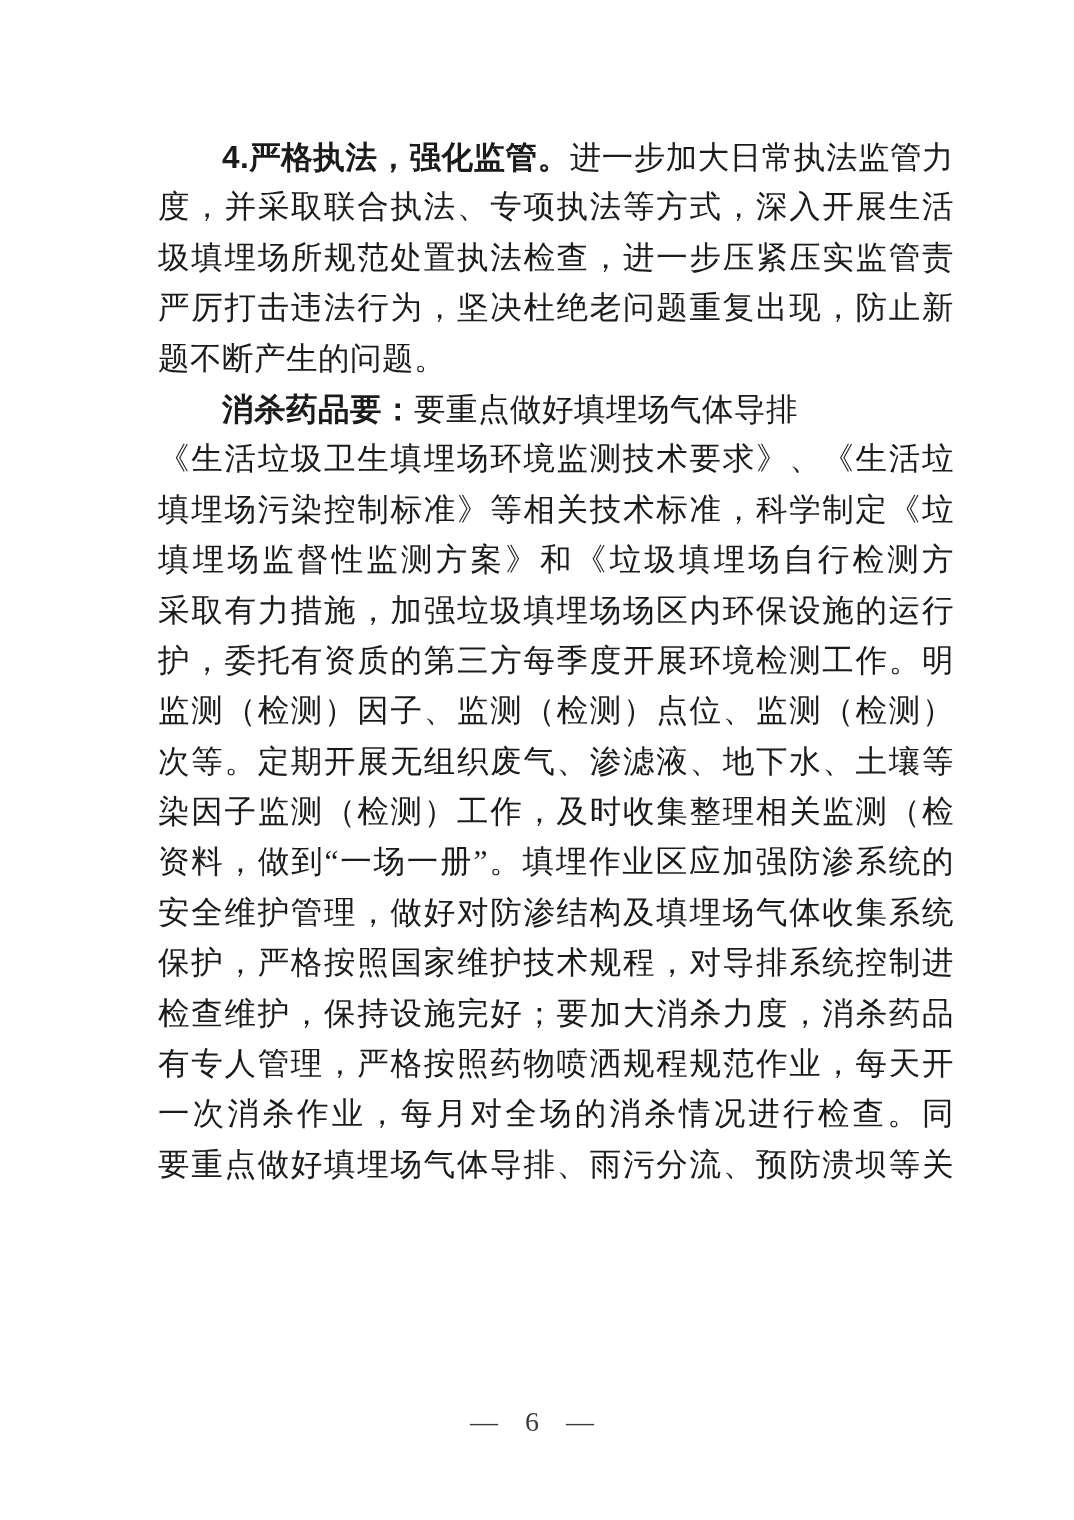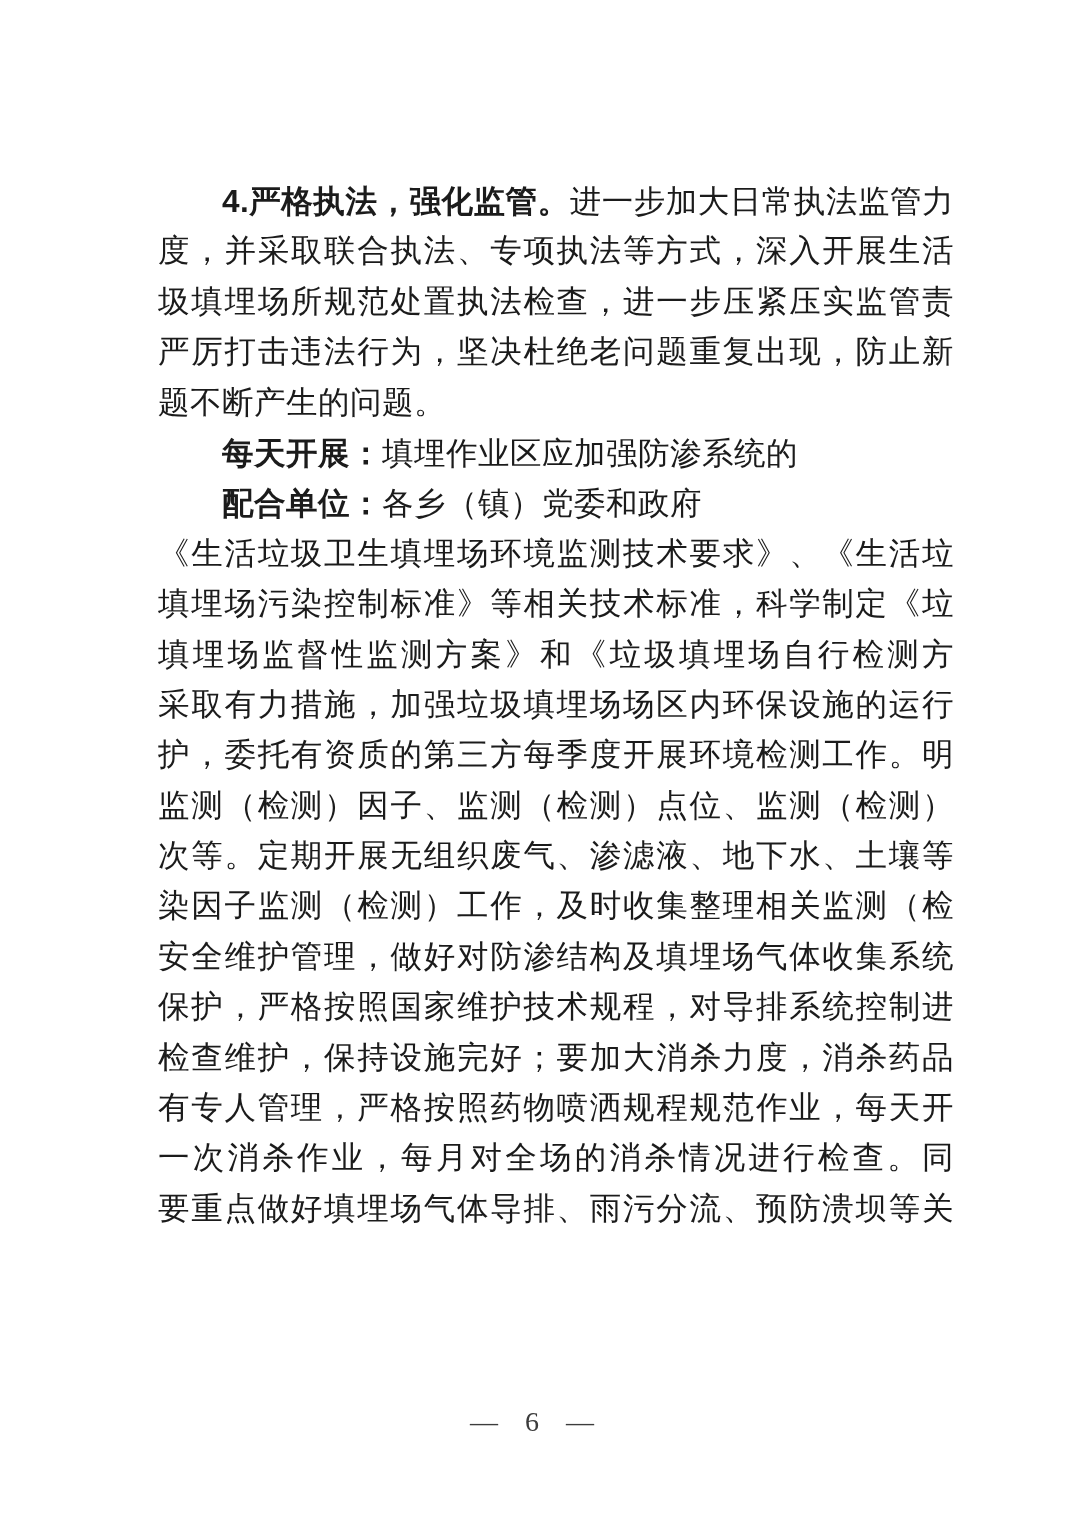--- a/index.html
+++ b/index.html
@@ -14,21 +14,20 @@
     background: #ffffff;
     overflow: hidden;
     font-family: "Liberation Serif", "DejaVu Serif", serif;
     color: #1b1b1b;
   }
   .text-block {
     position: absolute;
     left: 158px;
     top: 132px;
     width: 796px;
-    margin-top: 44px;
   }
   .line {
     font-size: 31.5px;
     line-height: 50.4px;
     height: 50.4px;
     white-space: normal;
     overflow: hidden;
     text-align: left;
     letter-spacing: 0.5px;
   }
@@ -63,30 +62,30 @@
 </head>
 <body>
 
 <div class="page">
   <div class="text-block">
       <div class="line indent justify"><span class="seg bold">4.严格执法，强化监管。</span><span class="seg">进一步加大日常执法监管力</span></div>
       <div class="line justify"><span class="seg">度，并采取联合执法、专项执法等方式，深入开展生活垃</span></div>
       <div class="line justify"><span class="seg">圾填埋场所规范处置执法检查，进一步压紧压实监管责任，</span></div>
       <div class="line justify"><span class="seg">严厉打击违法行为，坚决杜绝老问题重复出现，防止新问</span></div>
       <div class="line"><span class="seg">题不断产生的问题。</span></div>
-      <div class="line indent"><span class="seg bold">每天开展：</span><span class="seg">填埋作业区应加强防渗系统的</span></div>
-      <div class="line indent"><span class="seg bold">配合单位：</span><span class="seg">各乡（镇）党委和政府</span></div>
+      <div class="line indent"><span class="seg bold">消杀药品要：</span><span class="seg">要重点做好填埋场气体导排</span></div>
       <div class="line justify"><span class="seg">《生活垃圾卫生填埋场环境监测技术要求》、《生活垃圾</span></div>
       <div class="line justify"><span class="seg">填埋场污染控制标准》等相关技术标准，科学制定《垃圾</span></div>
       <div class="line justify"><span class="seg">填埋场监督性监测方案》和《垃圾填埋场自行检测方案》，</span></div>
       <div class="line justify"><span class="seg">采取有力措施，加强垃圾填埋场场区内环保设施的运行维</span></div>
       <div class="line justify"><span class="seg">护，委托有资质的第三方每季度开展环境检测工作。明确</span></div>
       <div class="line justify"><span class="seg">监测（检测）因子、监测（检测）点位、监测（检测）频</span></div>
       <div class="line justify"><span class="seg">次等。定期开展无组织废气、渗滤液、地下水、土壤等污</span></div>
       <div class="line justify"><span class="seg">染因子监测（检测）工作，及时收集整理相关监测（检测）</span></div>
+      <div class="line justify"><span class="seg">资料，做到“一场一册”。填埋作业区应加强防渗系统的</span></div>
       <div class="line justify"><span class="seg">安全维护管理，做好对防渗结构及填埋场气体收集系统的</span></div>
       <div class="line justify"><span class="seg">保护，严格按照国家维护技术规程，对导排系统控制进行</span></div>
       <div class="line justify"><span class="seg">检查维护，保持设施完好；要加大消杀力度，消杀药品要</span></div>
       <div class="line justify"><span class="seg">有专人管理，严格按照药物喷洒规程规范作业，每天开展</span></div>
       <div class="line justify"><span class="seg">一次消杀作业，每月对全场的消杀情况进行检查。同时，</span></div>
       <div class="line justify"><span class="seg">要重点做好填埋场气体导排、雨污分流、预防溃坝等关键</span></div>
     </div>
   <div class="footer">
     <span>— 6 —</span>
   </div>

